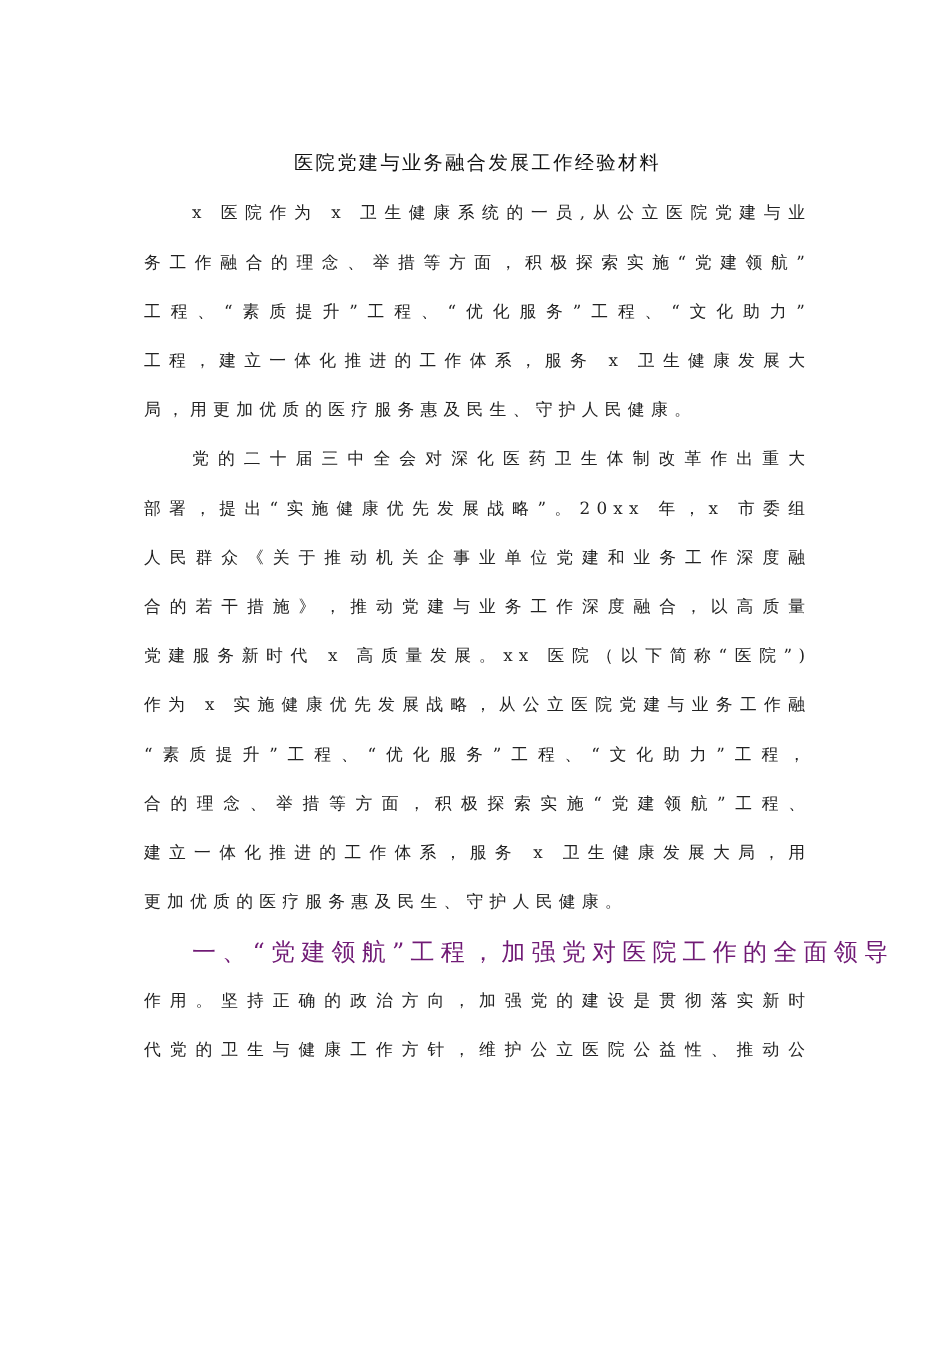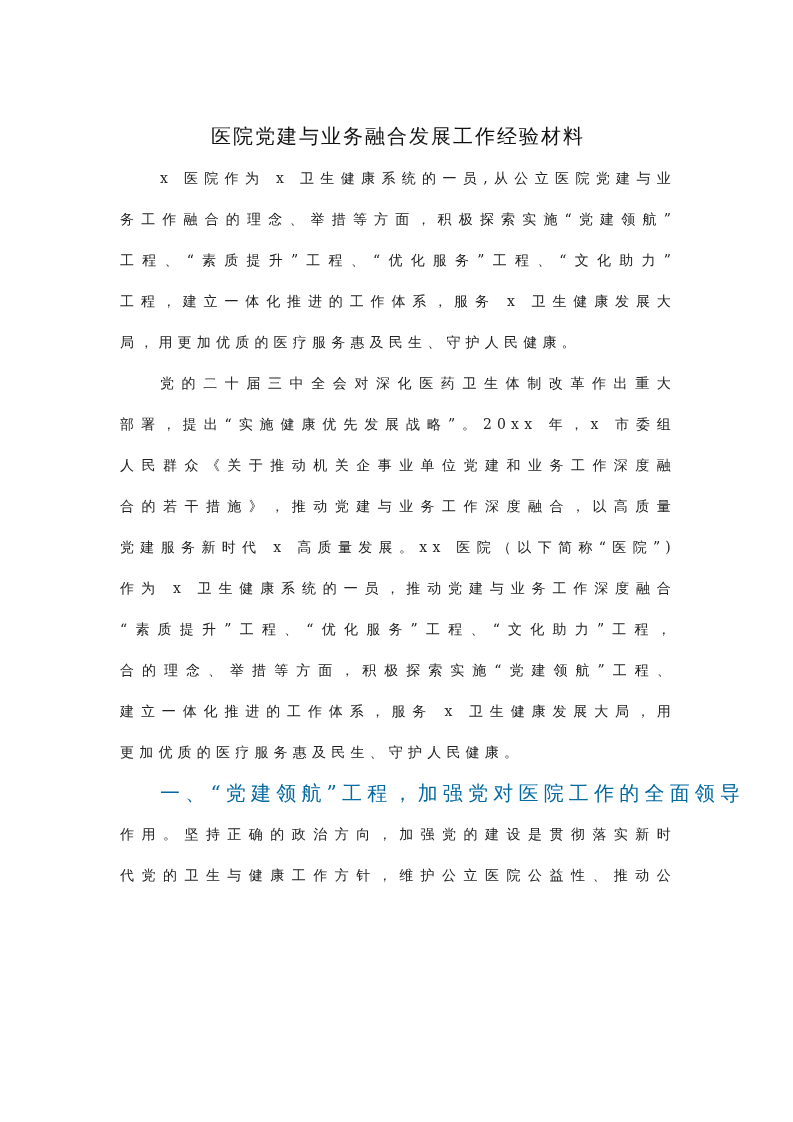--- a/index.html
+++ b/index.html
@@ -16,21 +16,21 @@
       color: #1a1a1a;
     }
     .page {
       position: absolute;
       left: 120px;
       top: 118px;
       width: 556px;
     }
     .title {
       text-align: center;
-      font-size: 20px;
+      font-size: 16px;
       letter-spacing: 2px;
       line-height: 36px;
       margin: 0 0 4px 0;
       font-weight: normal;
       color: #111;
     }
     .para {
       font-size: 14px;
       line-height: 41px;
       letter-spacing: 5.2px;
@@ -39,21 +39,21 @@
       text-align: justify;
       word-break: break-all;
       color: #222;
     }
     .heading {
       font-size: 20px;
       line-height: 41px;
       letter-spacing: 5.2px;
       text-indent: 2em;
       margin: 0;
-      color: #0369a1;
+      color: #701a75;
     }
     .line {
       display: block;
       white-space: nowrap;
       text-align: justify;
       text-align-last: justify;
     }
     .line.last {
       text-align-last: left;
     }
@@ -74,21 +74,21 @@
     <span class="line">工程，建立一体化推进的工作体系，服务 x 卫生健康发展大</span>
     <span class="line last">局，用更加优质的医疗服务惠及民生、守护人民健康。</span>
   </div>
 
   <div class="para" style="text-indent:0;">
     <span class="line first">党的二十届三中全会对深化医药卫生体制改革作出重大</span>
     <span class="line">部署，提出“实施健康优先发展战略”。20xx 年，x 市委组</span>
     <span class="line">人民群众《关于推动机关企事业单位党建和业务工作深度融</span>
     <span class="line">合的若干措施》，推动党建与业务工作深度融合，以高质量</span>
     <span class="line">党建服务新时代 x 高质量发展。xx 医院（以下简称“医院”)</span>
-    <span class="line">作为 x 卫生健康系统的一员，推动党建与业务工作深度融合</span>
+    <span class="line">作为 x 实施健康优先发展战略，从公立医院党建与业务工作融</span>
     <span class="line">“素质提升”工程、“优化服务”工程、“文化助力”工程，</span>
     <span class="line">合的理念、举措等方面，积极探索实施“党建领航”工程、</span>
     <span class="line">建立一体化推进的工作体系，服务 x 卫生健康发展大局，用</span>
     <span class="line last">更加优质的医疗服务惠及民生、守护人民健康。</span>
   </div>
 
   <div class="heading" style="text-indent:0;">
     <span class="line first last">一、“党建领航”工程，加强党对医院工作的全面领导</span>
   </div>
 

